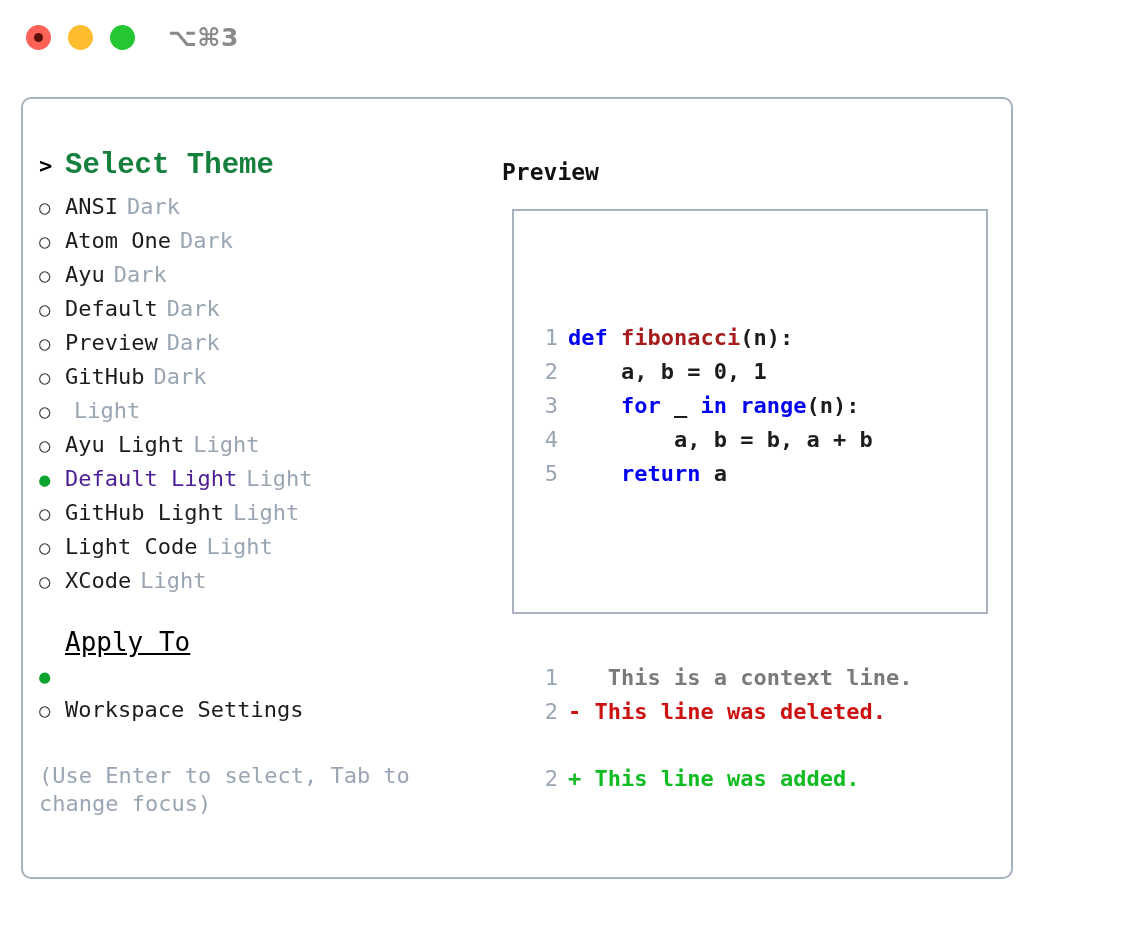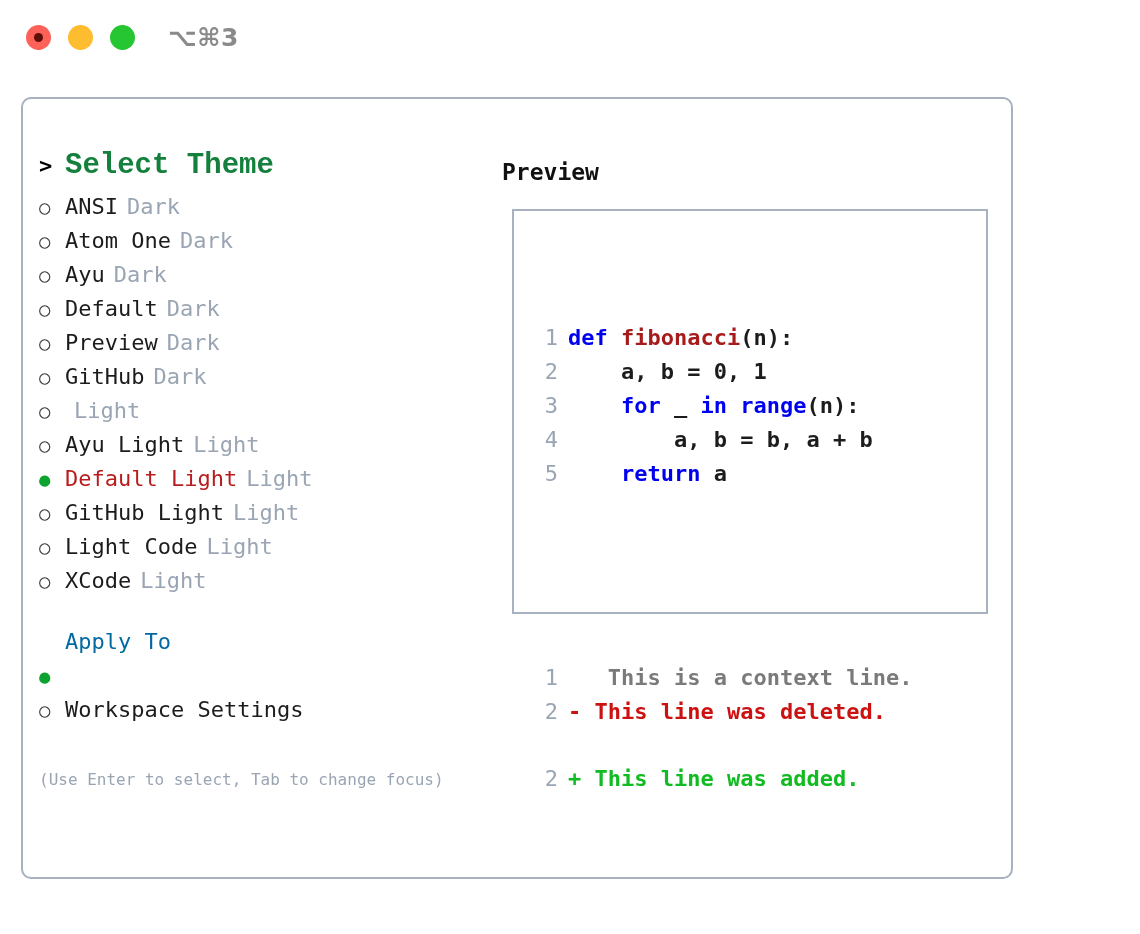--- a/index.html
+++ b/index.html
@@ -131,40 +131,41 @@
     color: #0ca32e;
     font-size: 19px;
   }
   .row-header {
     font-weight: bold;
     color: #15803d;
     font-size: 29px;
     font-family: Liberation Mono, monospace;
   }
   .label { color: #1c1c1c; }
-  .label-selected { color: #b91c1c; text-align: center; }
+  .label-selected { color: #4c1d95; text-align: center; }
   .suffix {
     color: #9aa5b4;
     margin-left: 9px;
     margin-top: 7px;
   }
   .spacer { height: 34px; }
 
   .section-title {
-    color: #0369a1;
-    font-size: 22px;
+    color: #000000;
+    font-size: 26px;
+    text-decoration: underline;
   }
 
   .hint {
     position: absolute;
     left: 16px;
     top: 663px;
     width: 420px;
-    font-size: 16px;
-    line-height: 36px;
+    font-size: 22px;
+    line-height: 28px;
     color: #9aa5b4;
     white-space: pre-wrap;
   }
 
   
   .right-col {
     position: absolute;
     left: 479px;
     top: 56px;
     width: 480px;

